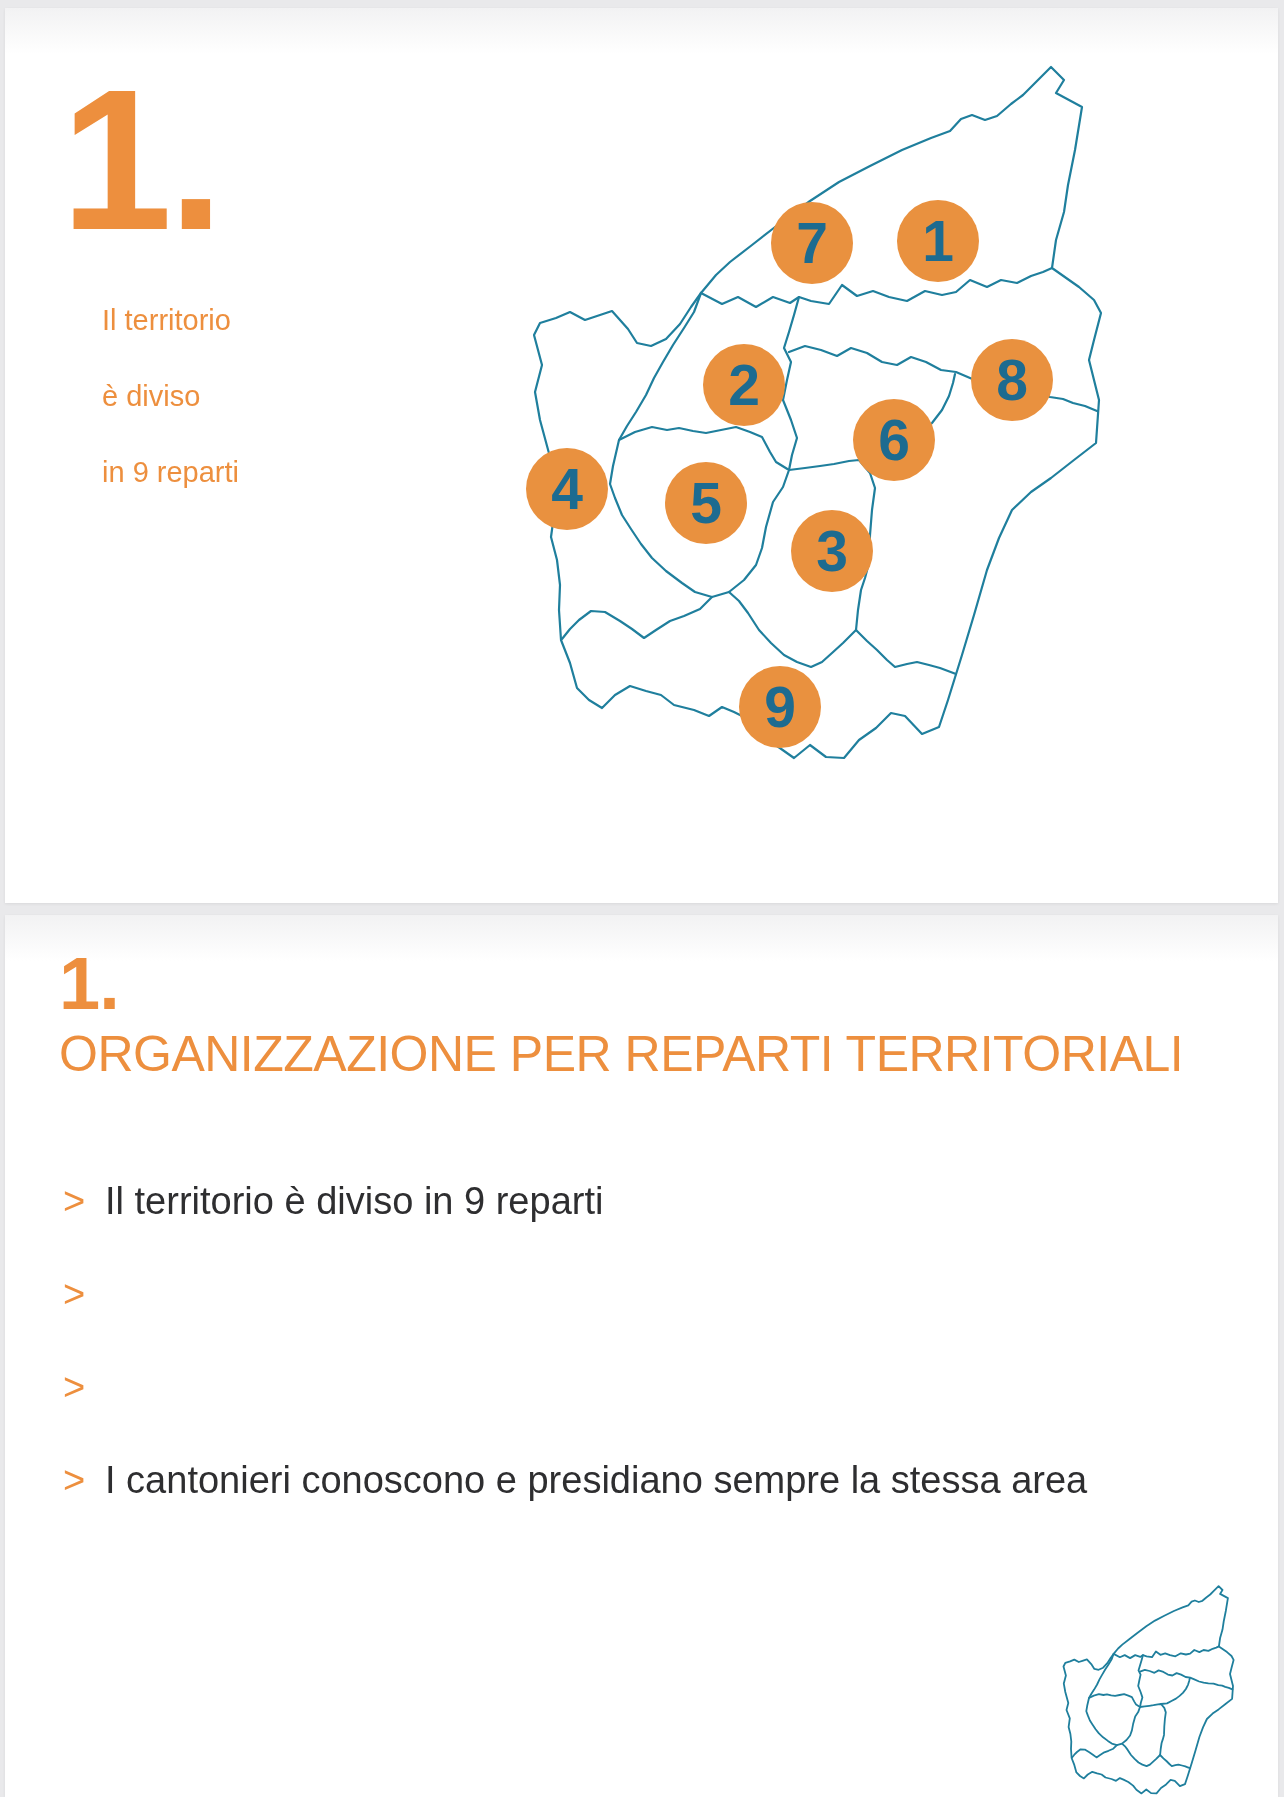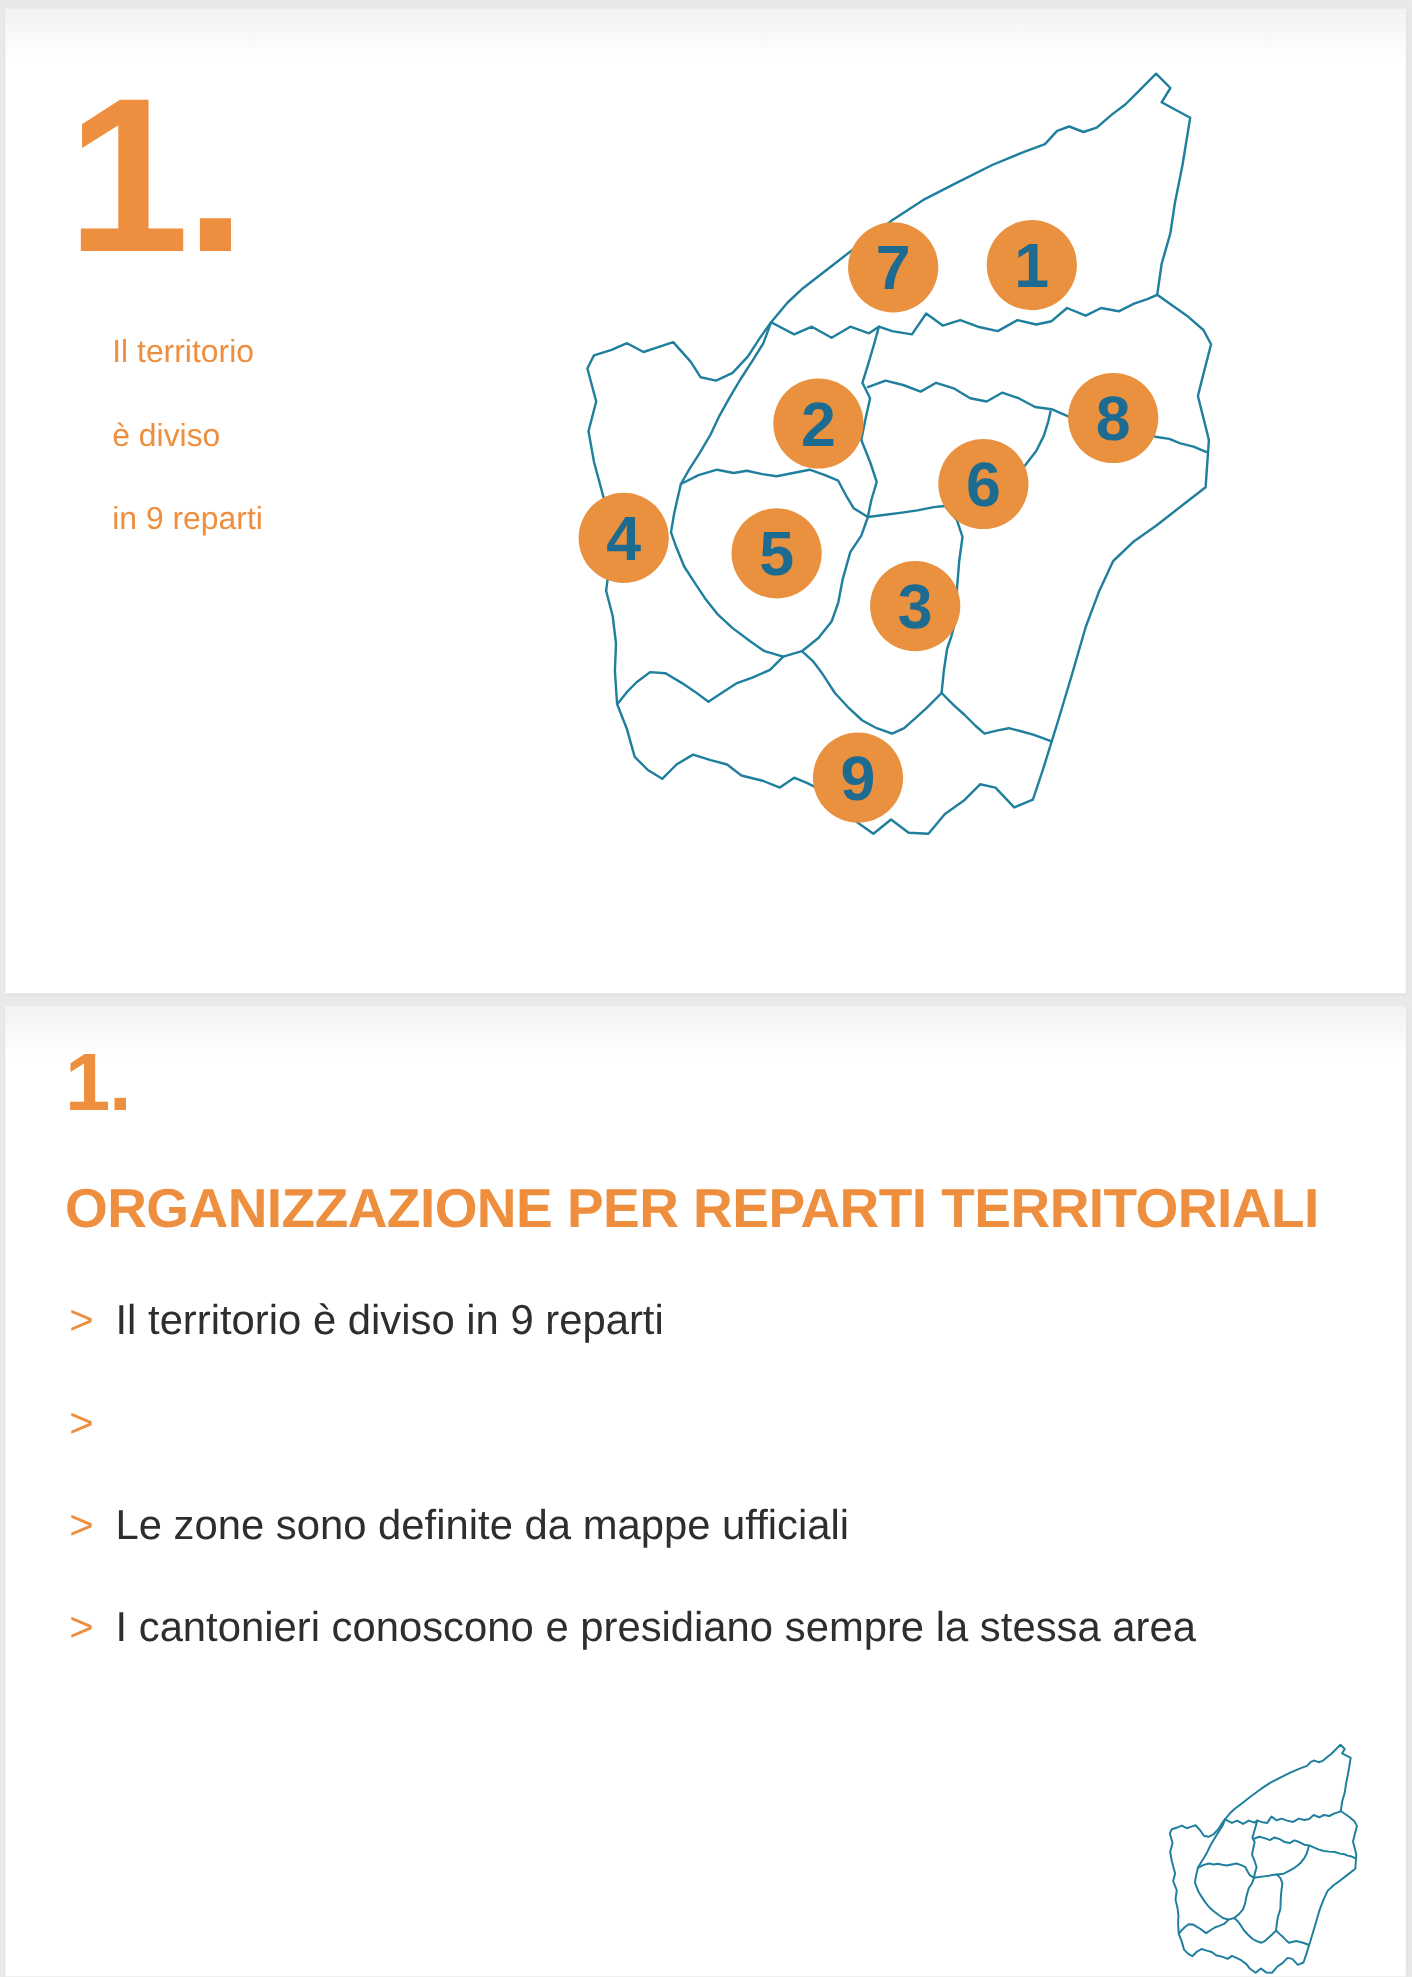--- a/index.html
+++ b/index.html
@@ -81,25 +81,24 @@
     font-size:74px;
     font-weight:700;
     letter-spacing:-1px;
     color:var(--orange,#ED8F3E);
     line-height:1;
   }
   .slide2-title{
     position:absolute;
     left:54px;top:110px;
     font-size:50px;
-    font-weight:700;
+    font-weight:400;
     letter-spacing:-0.5px;
     color:var(--orange,#ED8F3E);
     white-space:nowrap;
-    margin-top:44px;
   }
   .bullets{
     position:absolute;
     left:58px;top:265px;
     list-style:none;
     width:1150px;
   }
   .bullets li{
     display:flex;
     align-items:flex-start;
@@ -179,21 +178,20 @@
   <ul class="bullets" id="bullets">
       <li>
         <span class="marker">&gt;</span>
         <span class="text">Il territorio è diviso in 9 reparti</span>
       </li>
       <li>
         <span class="marker">&gt;</span>
       </li>
       <li>
         <span class="marker">&gt;</span>
-        <span class="text">Le zone sono definite da mappe ufficiali</span>
       </li>
       <li>
         <span class="marker">&gt;</span>
         <span class="text">I cantonieri conoscono e presidiano sempre la stessa area</span>
       </li>
     </ul>
 
   <div class="map-small">
     <svg viewBox="0 0 700 760">
       <use href="#sm-shape" class="map-use"></use>

